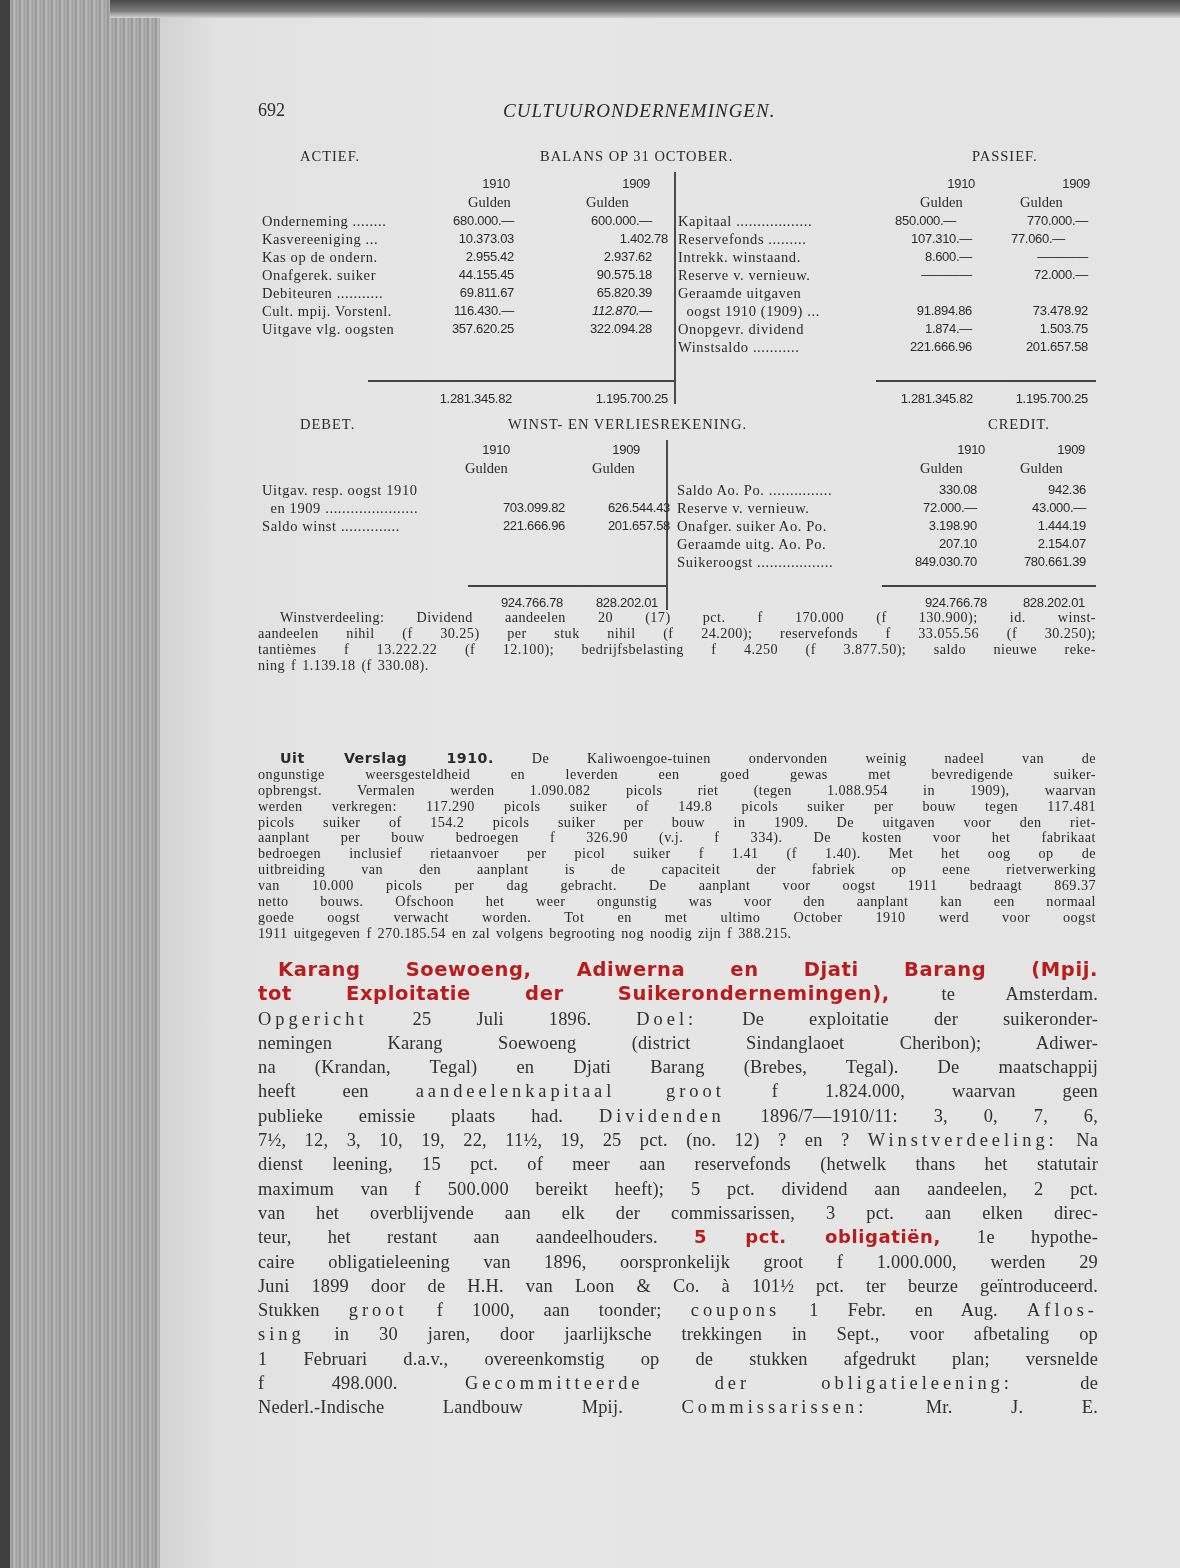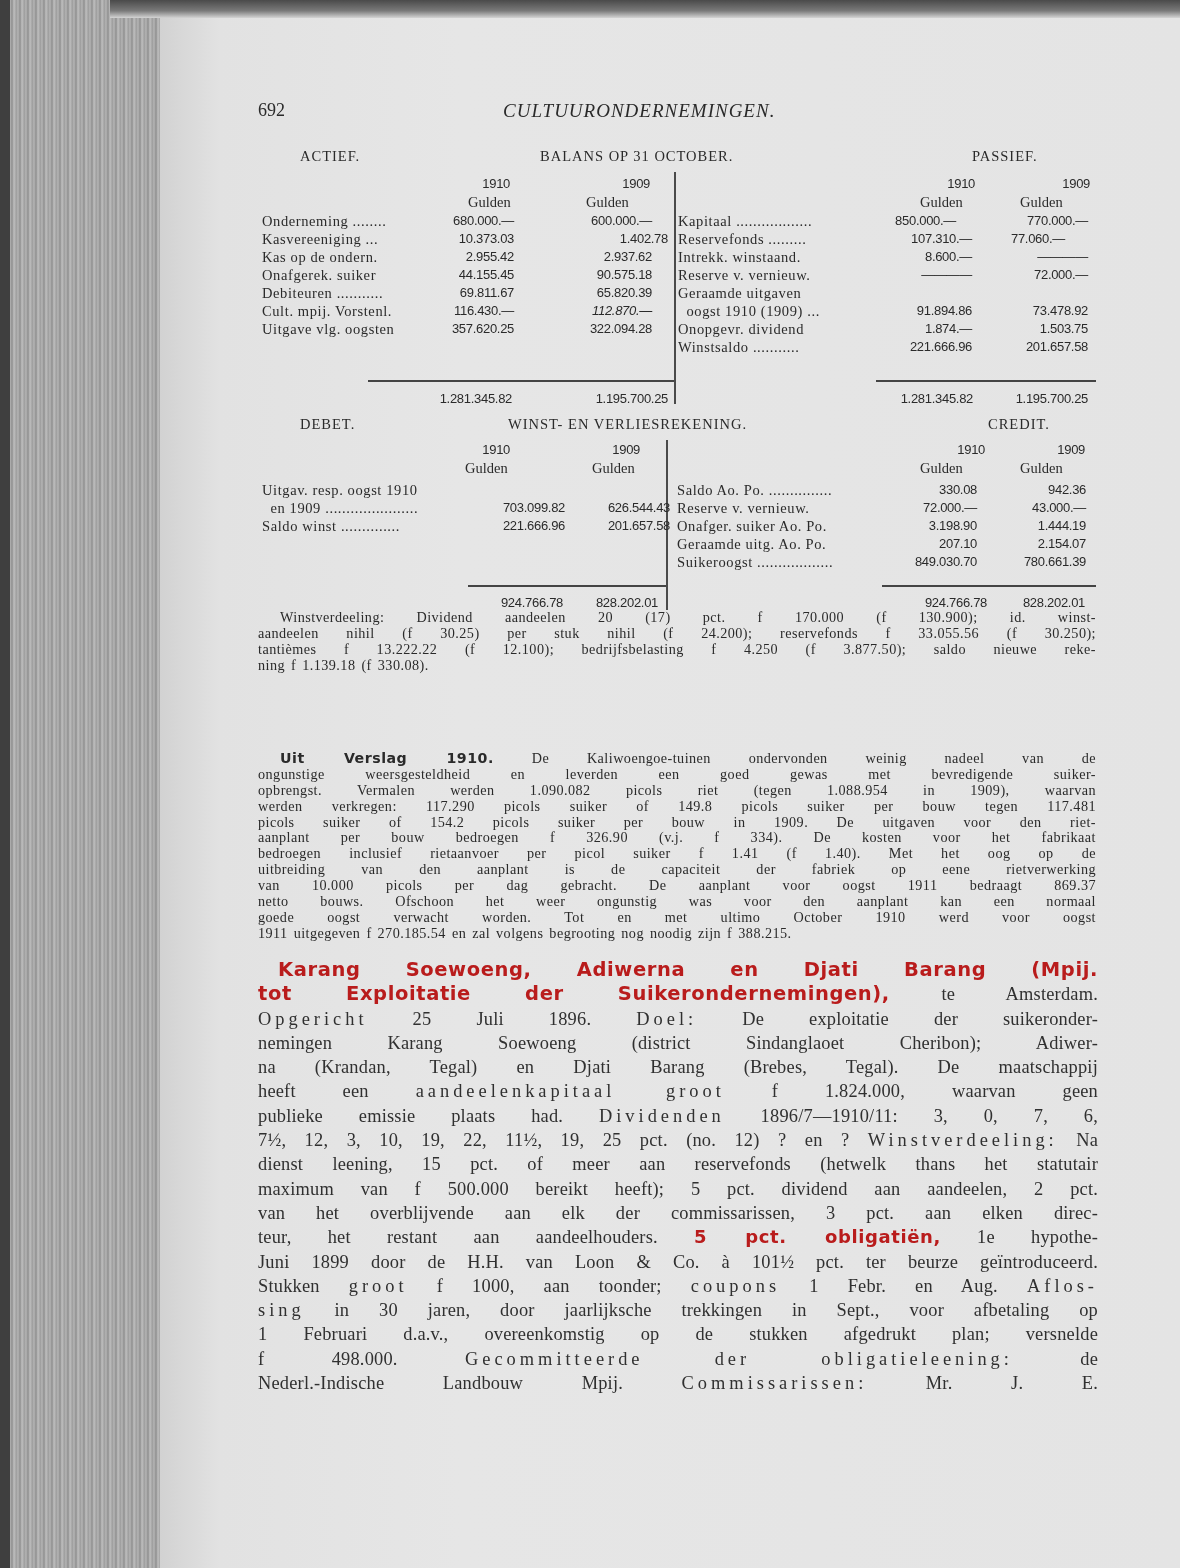--- a/index.html
+++ b/index.html
@@ -257,19 +257,20 @@
   <span class="line"><span class="spaced">Opgericht</span><span> 25 Juli 1896.  </span><span class="spaced">Doel:</span><span> De exploitatie der suikeronder-</span></span>
   <span class="line">nemingen Karang Soewoeng (district Sindanglaoet Cheribon); Adiwer-</span>
   <span class="line">na (Krandan, Tegal) en Djati Barang (Brebes, Tegal). De maatschappij</span>
   <span class="line"><span>heeft een </span><span class="spaced">aandeelenkapitaal groot</span><span> f 1.824.000, waarvan geen</span></span>
   <span class="line"><span>publieke emissie plaats had. </span><span class="spaced">Dividenden</span><span> 1896/7—1910/11: 3, 0, 7, 6,</span></span>
   <span class="line"><span>7½, 12, 3, 10, 19, 22, 11½, 19, 25 pct. (no. 12) ? en ? </span><span class="spaced">Winstverdeeling:</span><span> Na</span></span>
   <span class="line">dienst leening, 15 pct. of meer aan reservefonds (hetwelk thans het statutair</span>
   <span class="line">maximum van f 500.000 bereikt heeft); 5 pct. dividend aan aandeelen, 2 pct.</span>
   <span class="line">van het overblijvende aan elk der commissarissen, 3 pct. aan elken direc-</span>
   <span class="line"><span>teur, het restant aan aandeelhouders. </span><span class="company-title" style="font-size:18px;">5 pct. obligatiën,</span><span> 1e hypothe-</span></span>
+  <span class="line">caire obligatieleening van 1896, oorspronkelijk groot f 1.000.000, werden 29</span>
   <span class="line">Juni 1899 door de H.H. van Loon &amp; Co. à 101½ pct. ter beurze geïntroduceerd.</span>
   <span class="line"><span>Stukken </span><span class="spaced">groot</span><span> f 1000, aan toonder; </span><span class="spaced">coupons</span><span> 1 Febr. en Aug. </span><span class="spaced">Aflos-</span></span>
   <span class="line"><span class="spaced">sing</span><span> in 30 jaren, door jaarlijksche trekkingen in Sept., voor afbetaling op</span></span>
   <span class="line">1 Februari d.a.v., overeenkomstig op de stukken afgedrukt plan; versnelde</span>
   <span class="line"><span>f 498.000.  </span><span class="spaced">Gecommitteerde der obligatieleening:</span><span> de</span></span>
   <span class="line"><span>Nederl.-Indische Landbouw Mpij. </span><span class="spaced">Commissarissen:</span><span> Mr. J. E.</span></span>
 </div>
 
 </body></html>

